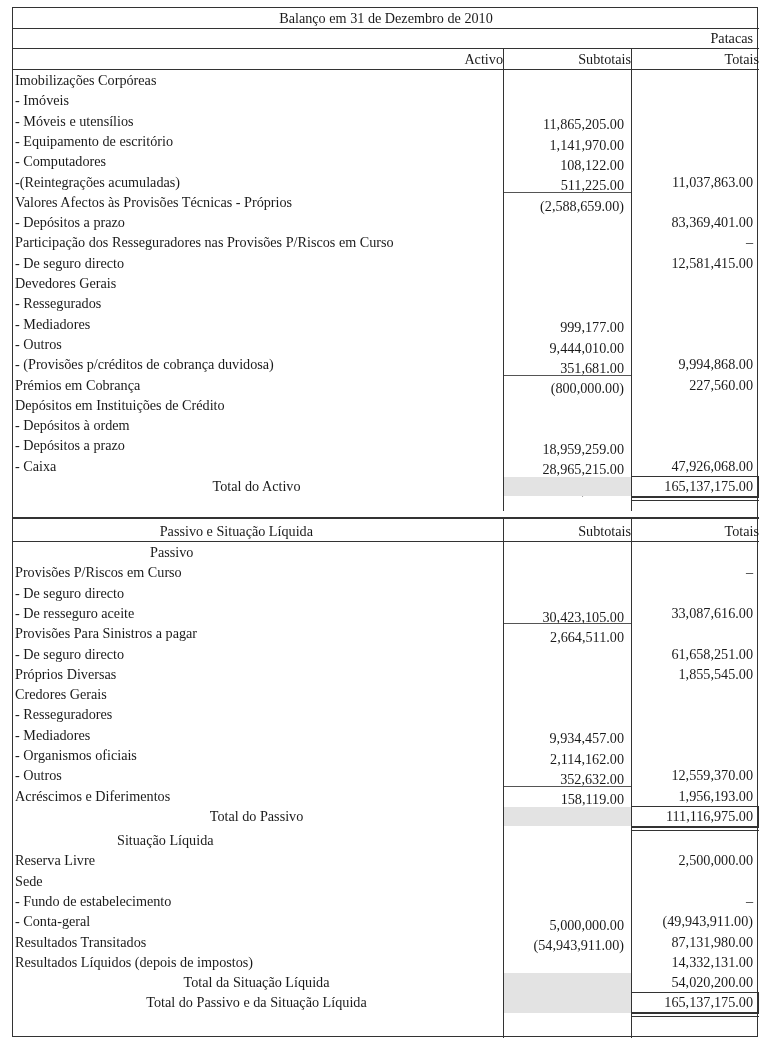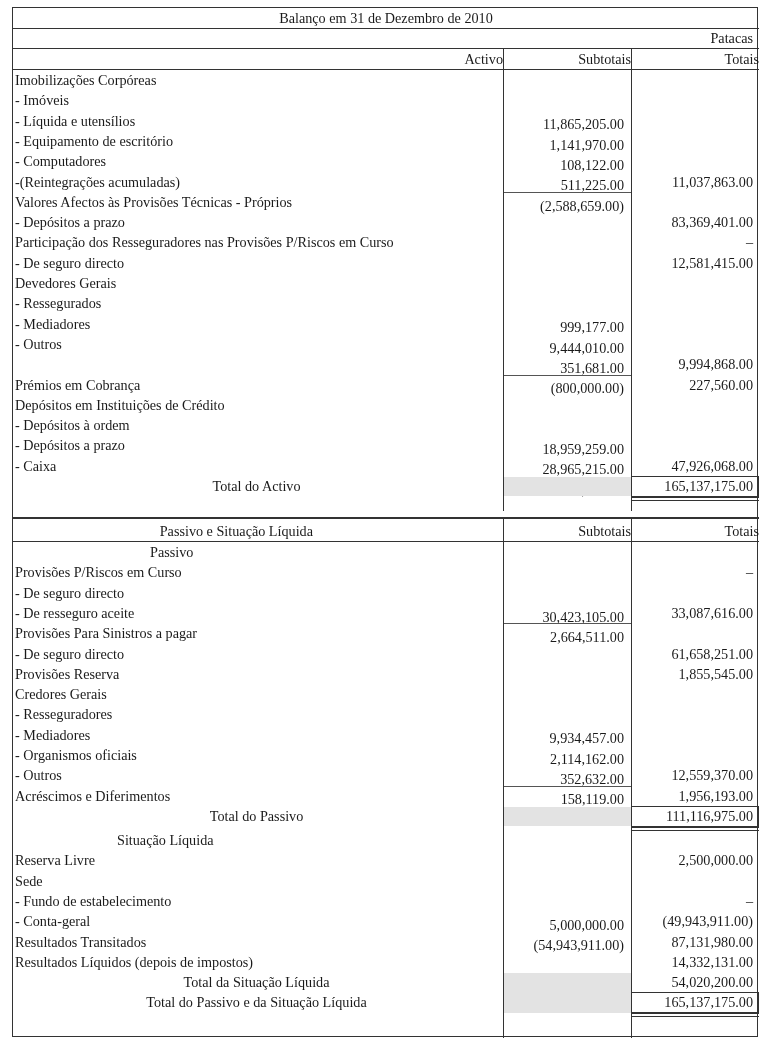--- a/index.html
+++ b/index.html
@@ -46,21 +46,21 @@
         <span class="lbl">Imobilizações Corpóreas</span>
         <span class="sub"></span>
         <span class="tot"></span>
       </div>
     <div class="row" style="top:82.3px;">
         <span class="lbl"> - Imóveis</span>
         <span class="sub">11,865,205.00</span>
         <span class="tot"></span>
       </div>
     <div class="row" style="top:102.6px;">
-        <span class="lbl"> - Líquida e utensílios</span>
+        <span class="lbl"> - Móveis e utensílios</span>
         <span class="sub">1,141,970.00</span>
         <span class="tot"></span>
       </div>
     <div class="row" style="top:122.9px;">
         <span class="lbl"> - Equipamento de escritório</span>
         <span class="sub">108,122.00</span>
         <span class="tot"></span>
       </div>
     <div class="row" style="top:143.2px;">
         <span class="lbl"> - Computadores</span>
@@ -107,20 +107,21 @@
         <span class="lbl"> - Mediadores</span>
         <span class="sub">9,444,010.00</span>
         <span class="tot"></span>
       </div>
     <div class="row" style="top:325.9px;">
         <span class="lbl"> - Outros</span>
         <span class="sub">351,681.00</span>
         <span class="tot"></span>
       </div>
     <div class="row" style="top:346.2px;">
+        <span class="lbl"> - (Provisões p/créditos de cobrança duvidosa)</span>
         <span class="sub">(800,000.00)</span>
         <span class="tot">9,994,868.00</span>
       </div>
     <div class="uline" style="left:491px;width:127px;top:366.5px;"></div>
     <div class="row" style="top:366.5px;">
         <span class="lbl">Prémios em Cobrança</span>
         <span class="sub"></span>
         <span class="tot">227,560.00</span>
       </div>
     <div class="row" style="top:386.8px;">
@@ -189,21 +190,21 @@
         <span class="lbl">Provisões Para Sinistros a pagar</span>
         <span class="sub"></span>
         <span class="tot"></span>
       </div>
     <div class="row" style="top:635.5px;">
         <span class="lbl"> - De seguro directo</span>
         <span class="sub"></span>
         <span class="tot">61,658,251.00</span>
       </div>
     <div class="row" style="top:655.8px;">
-        <span class="lbl">Provisões Reserva</span>
+        <span class="lbl">Próprios Diversas</span>
         <span class="sub"></span>
         <span class="tot">1,855,545.00</span>
       </div>
     <div class="row" style="top:676.1px;">
         <span class="lbl">Credores Gerais</span>
         <span class="sub"></span>
         <span class="tot"></span>
       </div>
     <div class="row" style="top:696.4px;">
         <span class="lbl"> - Resseguradores</span>

